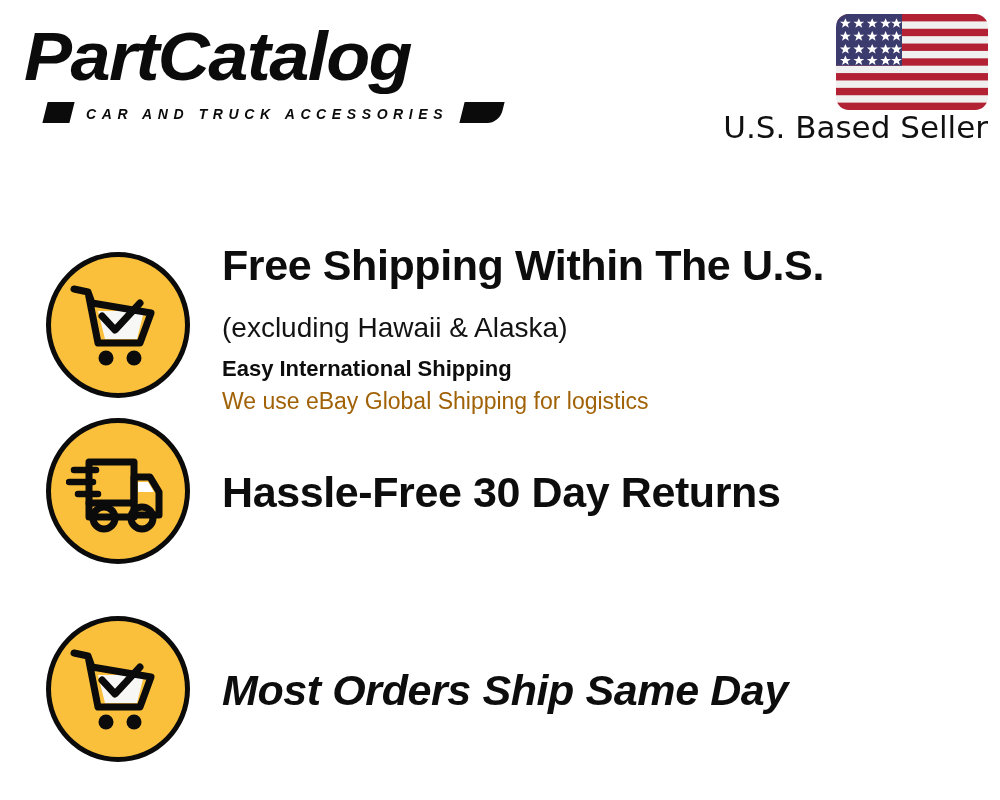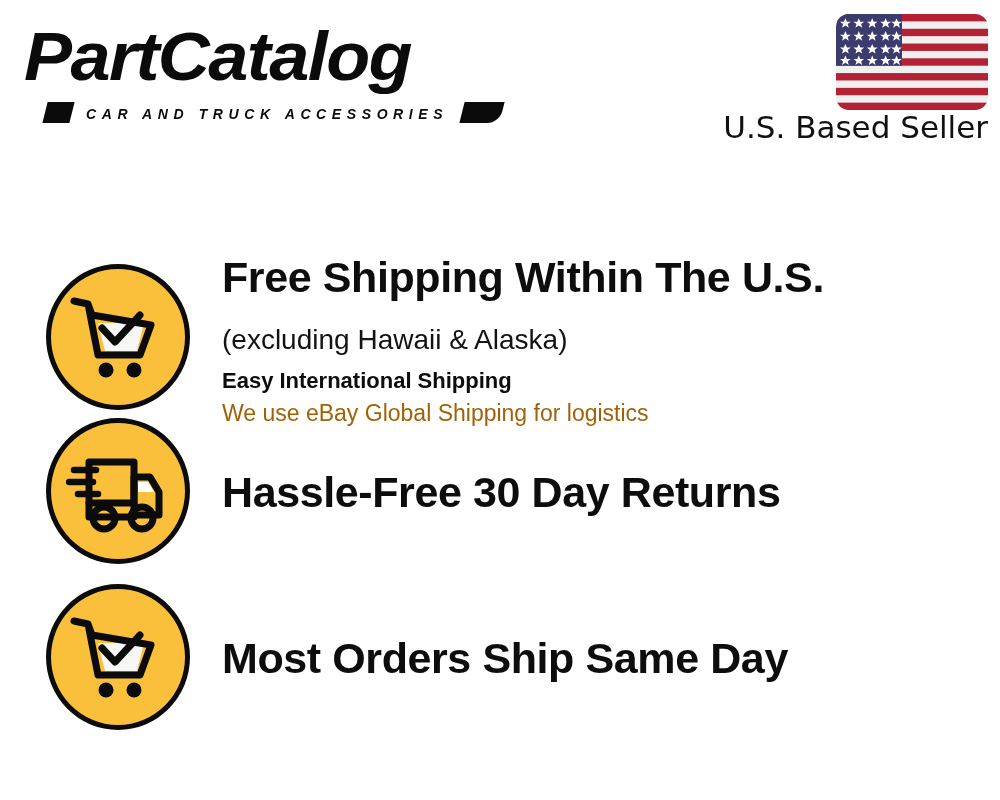--- a/index.html
+++ b/index.html
@@ -103,23 +103,23 @@
     color: #111111;
     white-space: nowrap;
   }
 
   
   .feature-row {
     position: absolute;
     left: 0;
     width: 1000px;
   }
-  #feature-row-0 { top: 264px; height: 160px; }
+  #feature-row-0 { top: 252px; height: 160px; }
   #feature-row-1 { top: 418px; height: 150px; }
-  #feature-row-2 { top: 584px; height: 150px; }
+  #feature-row-2 { top: 616px; height: 150px; font-style: italic; }
 
   .feature-badge {
     position: absolute;
     left: 46px;
     top: 0;
     width: 144px;
     height: 146px;
     border-radius: 50%;
     background: #FBC03B;
     border: 5px solid #0b0b0b;

